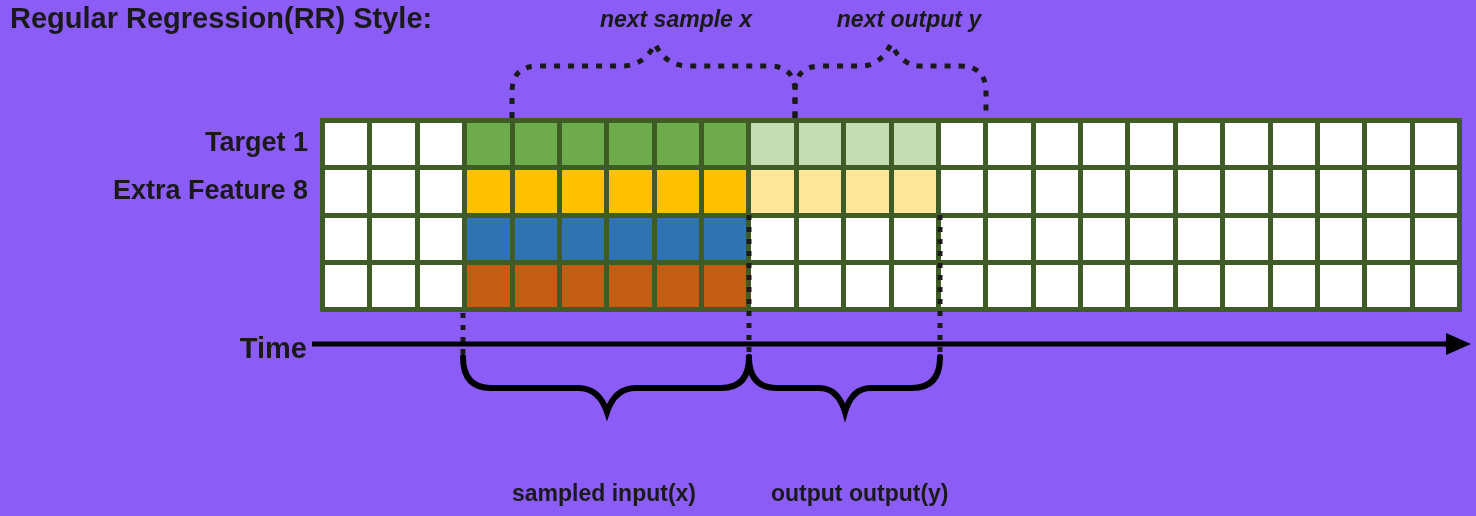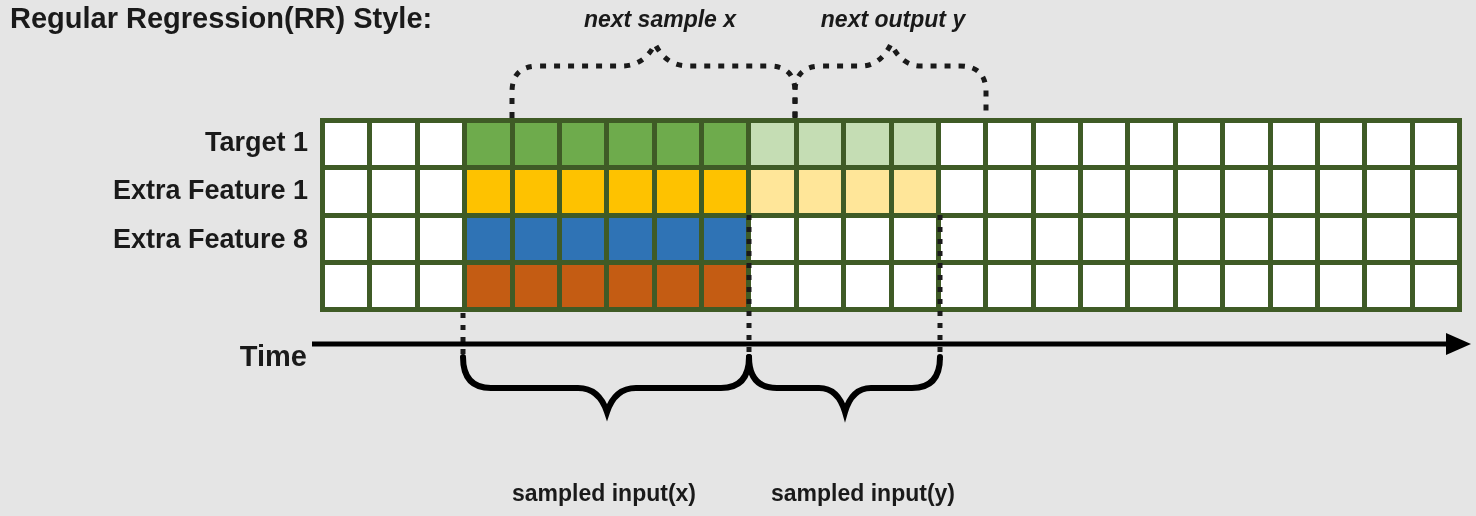--- a/index.html
+++ b/index.html
@@ -1,17 +1,17 @@
 <!DOCTYPE html>
 <html><head>
 <meta charset="utf-8">
 <style>
   html,body{margin:0;padding:0;background:#ffffff;}
   .canvas{
-    position:relative;width:1476px;height:516px;background:#e5e5e5;overflow:hidden;
+    position:relative;width:1476px;height:516px;background:#8b5cf6;overflow:hidden;
     font-family:"Liberation Sans", sans-serif;color:#1a1a1a;
   }
   .title{
     position:absolute;left:10px;top:2px;font-size:29px;font-weight:bold;color:#1a1a1a;
   }
   .row-labels{
     position:absolute;left:0;top:118px;width:308px;height:194px;
     display:flex;flex-direction:column;
   }
   .row-label{
@@ -19,44 +19,43 @@
     font-size:27px;font-weight:bold;white-space:nowrap;text-align:right;
   }
   .grid{
     position:absolute;left:320px;top:118px;width:1142px;height:194px;
     box-sizing:border-box;padding:5px;display:grid;gap:5px;
     grid-template-rows:repeat(4,1fr);
   }
   .cell{background:#ffffff;}
   .anno{
     position:absolute;font-size:23px;font-weight:bold;font-style:italic;
-    text-align:left;white-space:nowrap;transform:translateX(-50%);
+    text-align:left;white-space:nowrap;transform:translateX(-50%);margin-left:16px;
   }
   .time-label{
-    position:absolute;left:150px;top:340px;width:157px;text-align:right;
+    position:absolute;left:150px;top:332px;width:157px;text-align:right;
     font-size:29px;font-weight:bold;
   }
   .caption{
     position:absolute;font-size:23px;font-weight:600;line-height:32px;white-space:pre;
   }
   .overlay{position:absolute;left:0;top:0;pointer-events:none;}
 </style>
 </head>
 <body>
 
 <div class="canvas">
 
   <div class="title">Regular Regression(RR) Style:</div>
 
   <div class="anno" style="left:660px;top:6px;">next sample x</div>
   <div class="anno" style="left:893px;top:6px;">next output y</div>
 
   <div class="row-labels">
     <div class="row-label">Target 1</div>
-    <div class="row-label">Extra Feature 1</div>
     <div class="row-label">Extra Feature 8</div>
   </div>
 
   <div class="grid" id="sample-grid" style="grid-template-columns: repeat(24, 1fr); background: rgb(63, 91, 38);">
       <div class="cell" style="background: rgb(255, 255, 255);"></div>
       <div class="cell" style="background: rgb(255, 255, 255);"></div>
       <div class="cell" style="background: rgb(255, 255, 255);"></div>
       <div class="cell" style="background: rgb(110, 171, 76);"></div>
       <div class="cell" style="background: rgb(110, 171, 76);"></div>
       <div class="cell" style="background: rgb(110, 171, 76);"></div>
@@ -172,18 +171,18 @@
     <path d="M 749 357 Q 749 388 777 388 L 819 388 Q 838 388 845 412 Q 852 388 871 388 L 912 388 Q 940 388 940 357" fill="none" stroke="#000000" stroke-width="6" stroke-linecap="round"></path>
   </svg>
 
   <div class="caption" style="left:512px;top:413px;">
     <div>sampled input(x)</div>
     
     
   </div>
 
   <div class="caption" style="left:771px;top:413px;">
-    <div>sampled input(y)</div>
+    <div>output output(y)</div>
     
     
   </div>
 
 </div>
 
 </body></html>

